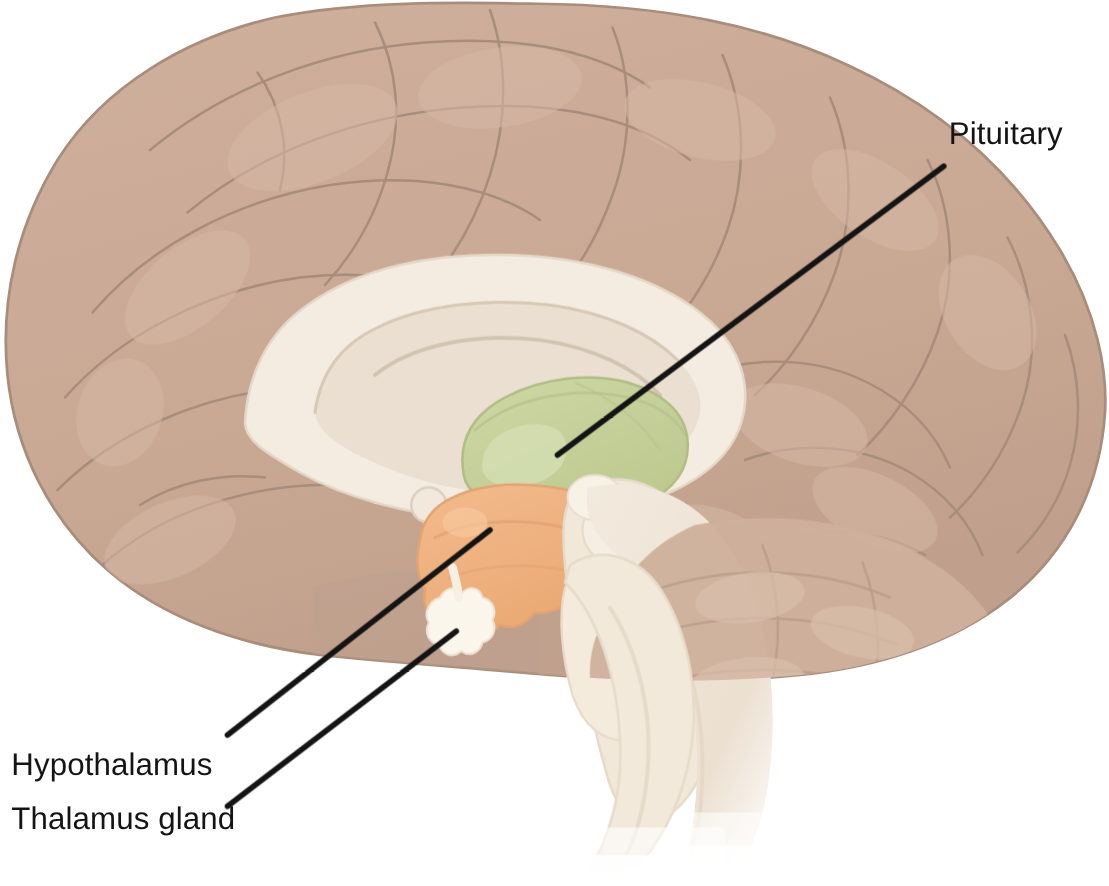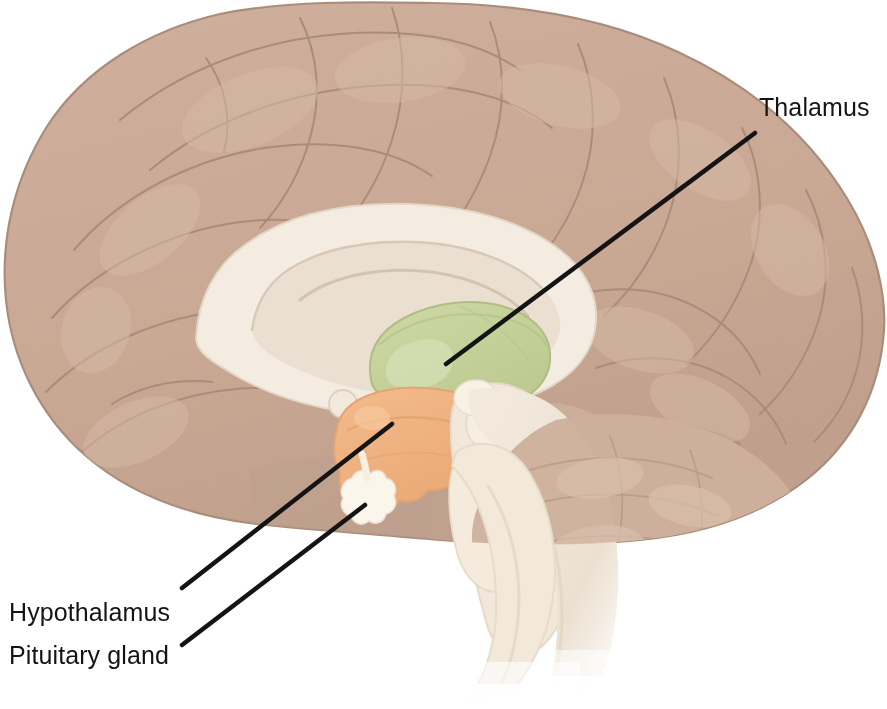--- a/index.html
+++ b/index.html
@@ -243,19 +243,19 @@
       <rect x="440" y="684" width="140" height="30" fill="#ffffff" opacity="0.9"></rect>
     </g>
 
     <g stroke="#141414" stroke-width="4.5" stroke-linecap="round" fill="none">
       <line x1="755" y1="133" x2="446" y2="364"></line>
       <line x1="182" y1="588" x2="392" y2="424"></line>
       <line x1="182" y1="645" x2="365" y2="505"></line>
     </g>
   </svg>
 
-  <div class="label-text" id="label-thalamus">Thalamus</div>
+  <div class="label-text" id="label-thalamus">Pituitary</div>
 
   <div class="label-text" id="label-hypothalamus">Hypothalamus</div>
 
-  <div class="label-text" id="label-pituitary">Pituitary gland</div>
+  <div class="label-text" id="label-pituitary">Thalamus gland</div>
 
 </div>
 
 </body></html>

